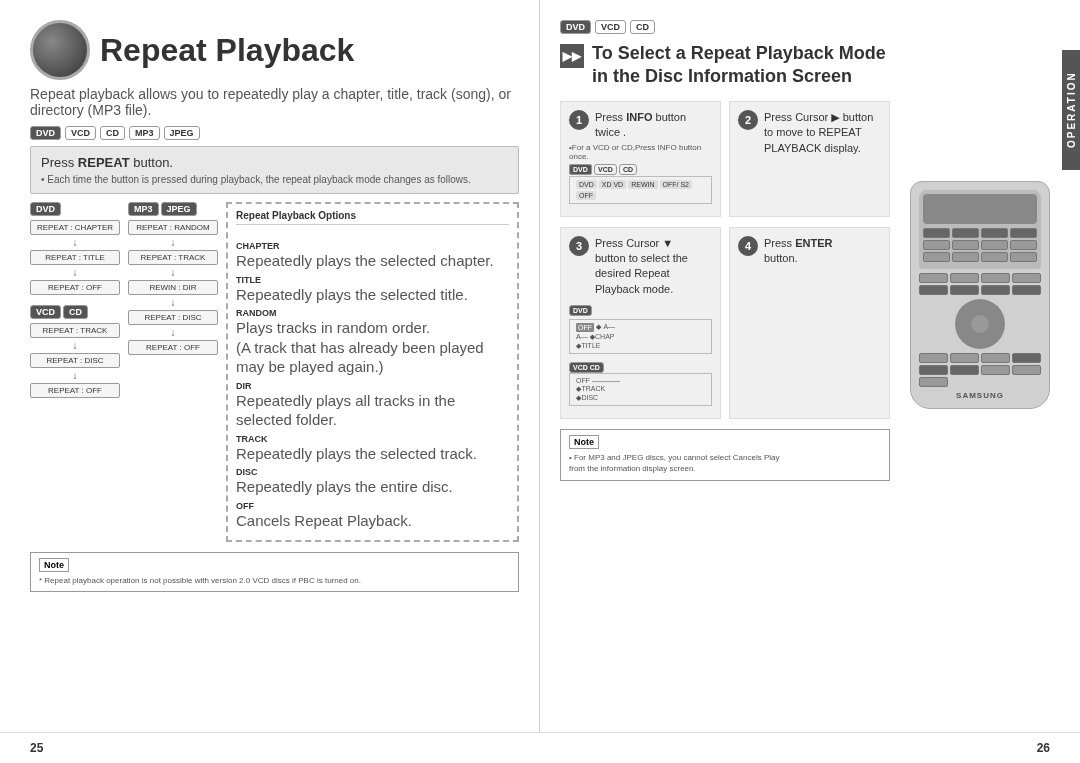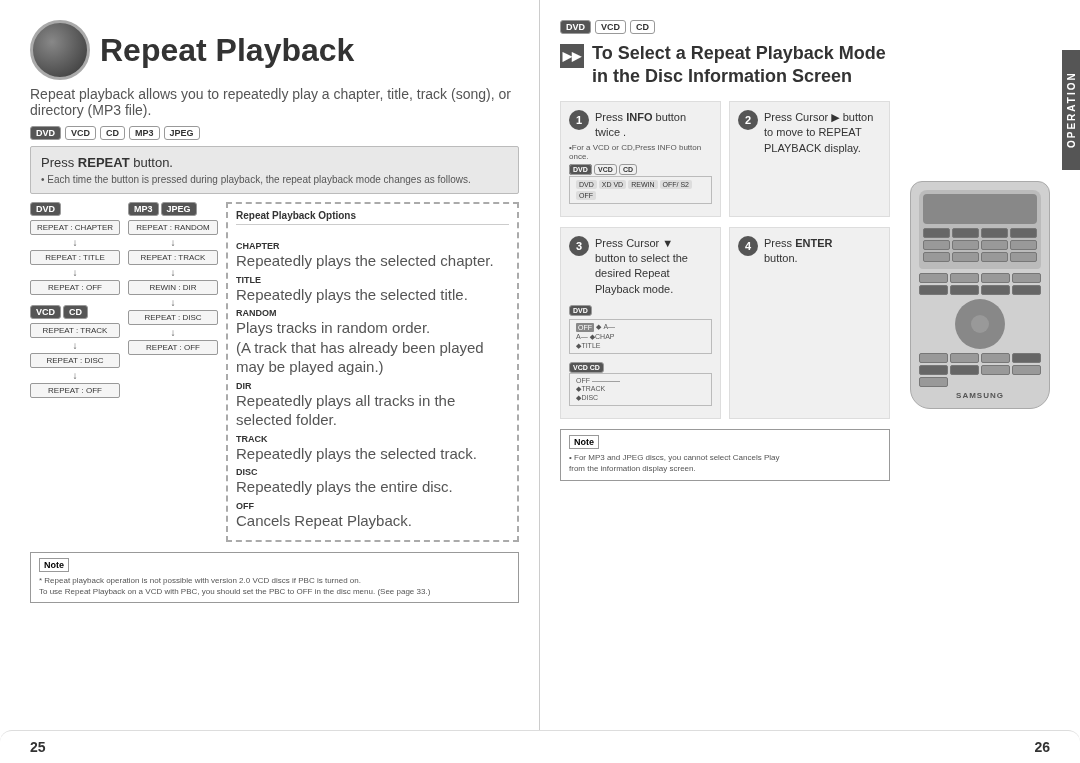--- a/index.html
+++ b/index.html
@@ -156,25 +156,24 @@
     .note-text {
       font-size: 8px;
       color: #555;
       line-height: 1.4;
     }
     
     .page-numbers {
       display: flex;
       justify-content: space-between;
       padding: 8px 30px;
-      font-size: 14px;
+      font-size: 12px;
       font-weight: bold;
       color: #333;
       border-top: 1px solid #ddd;
-      border-radius: 12px;
     }
     
     .right-header {
       display: flex;
       align-items: flex-start;
       margin-bottom: 12px;
     }
     .step-icon {
       width: 24px;
       height: 24px;
@@ -420,21 +419,20 @@
         <div class="option-entry">
           <div class="option-name">OFF</div>
           <div class="option-desc">Cancels Repeat Playback.</div>
         </div>
       </div>
     </div>
 
     <div class="note-box" style="margin-top:10px;">
       <div class="note-label">Note</div>
       <div class="note-text">* Repeat playback operation is not possible with version 2.0 VCD discs if PBC is turned on.</div>
-      <div class="note-text">To use Repeat Playback on a VCD with PBC, you should set the PBC to OFF in the disc menu. (See page 33.)</div>
     </div>
   </div>
 
   <div class="right-page">
 
     <div class="format-badges" style="margin-bottom:8px;">
       <span class="badge highlight">DVD</span>
       <span class="badge">VCD</span>
       <span class="badge">CD</span>
     </div>

